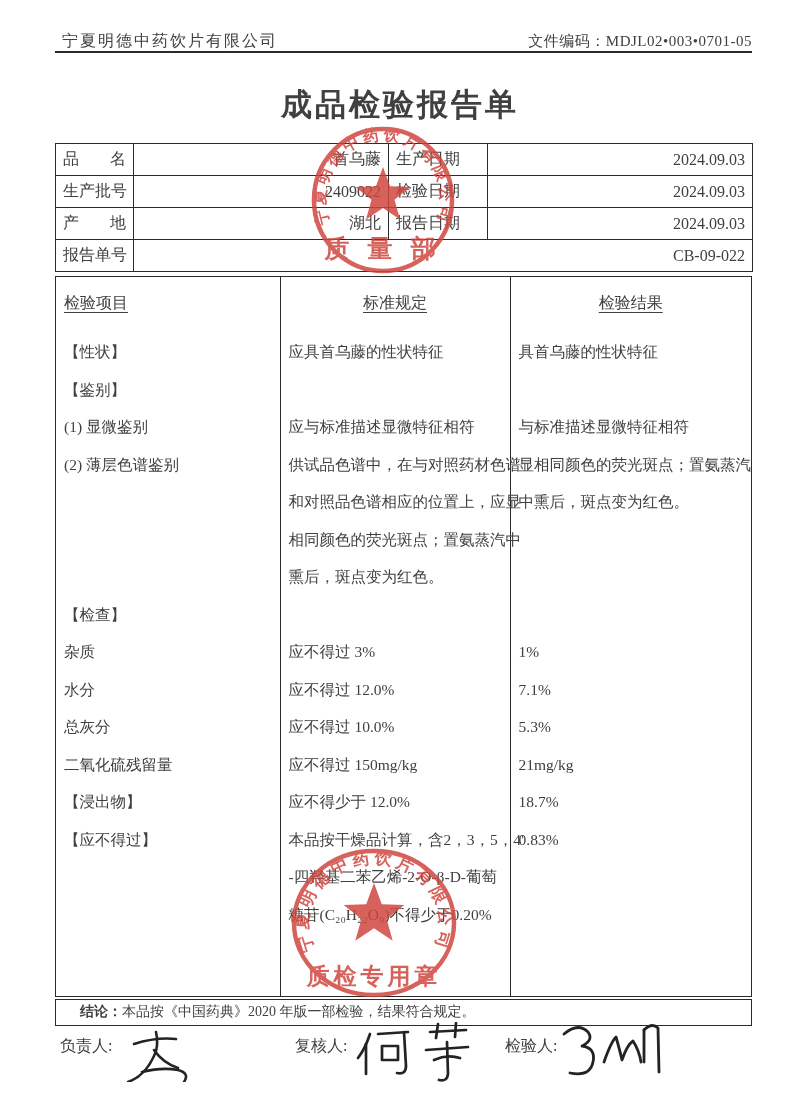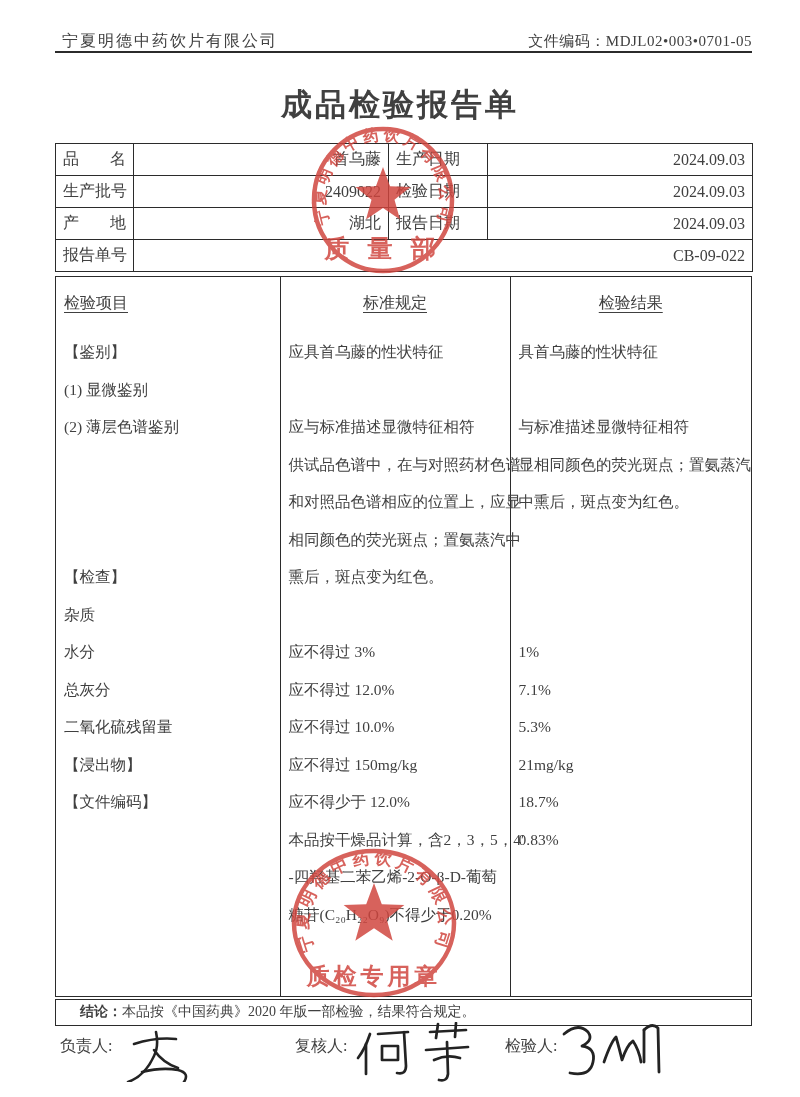--- a/index.html
+++ b/index.html
@@ -88,33 +88,34 @@
     <tr>
       <td class="jlabel">报告单号</td>
       <td class="val" colspan="3">CB-09-022</td>
     </tr>
   </tbody>
     </table>
 
   <div class="main">
     <div class="col col-item">
       <div class="col-head"><span>检验项目</span></div>
+      <div class="line">【性状】</div>
       <div class="line">【鉴别】</div>
       <div class="line">(1) 显微鉴别</div>
       <div class="line">(2) 薄层色谱鉴别</div>
       <div class="line"></div>
       <div class="line"></div>
       <div class="line"></div>
       <div class="line">【检查】</div>
       <div class="line">杂质</div>
       <div class="line">水分</div>
       <div class="line">总灰分</div>
       <div class="line">二氧化硫残留量</div>
       <div class="line">【浸出物】</div>
-      <div class="line">【文件编码】</div>
+      <div class="line">【应不得过】</div>
       <div class="line"></div>
       <div class="line"></div>
     </div>
     <div class="col col-std">
       <div class="col-head"><span>标准规定</span></div>
       <div class="line">应具首乌藤的性状特征</div>
       <div class="line"></div>
       <div class="line">应与标准描述显微特征相符</div>
       <div class="line">供试品色谱中，在与对照药材色谱</div>
       <div class="line">和对照品色谱相应的位置上，应显</div>

